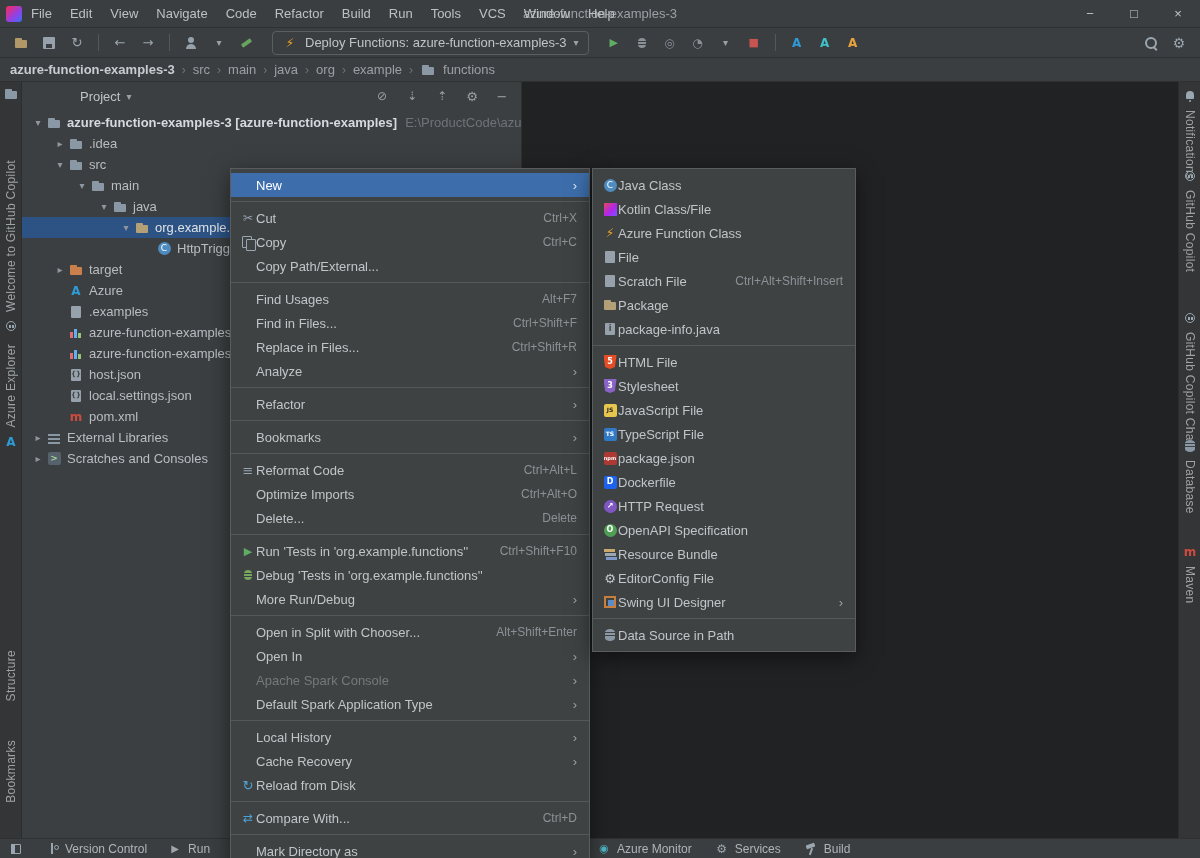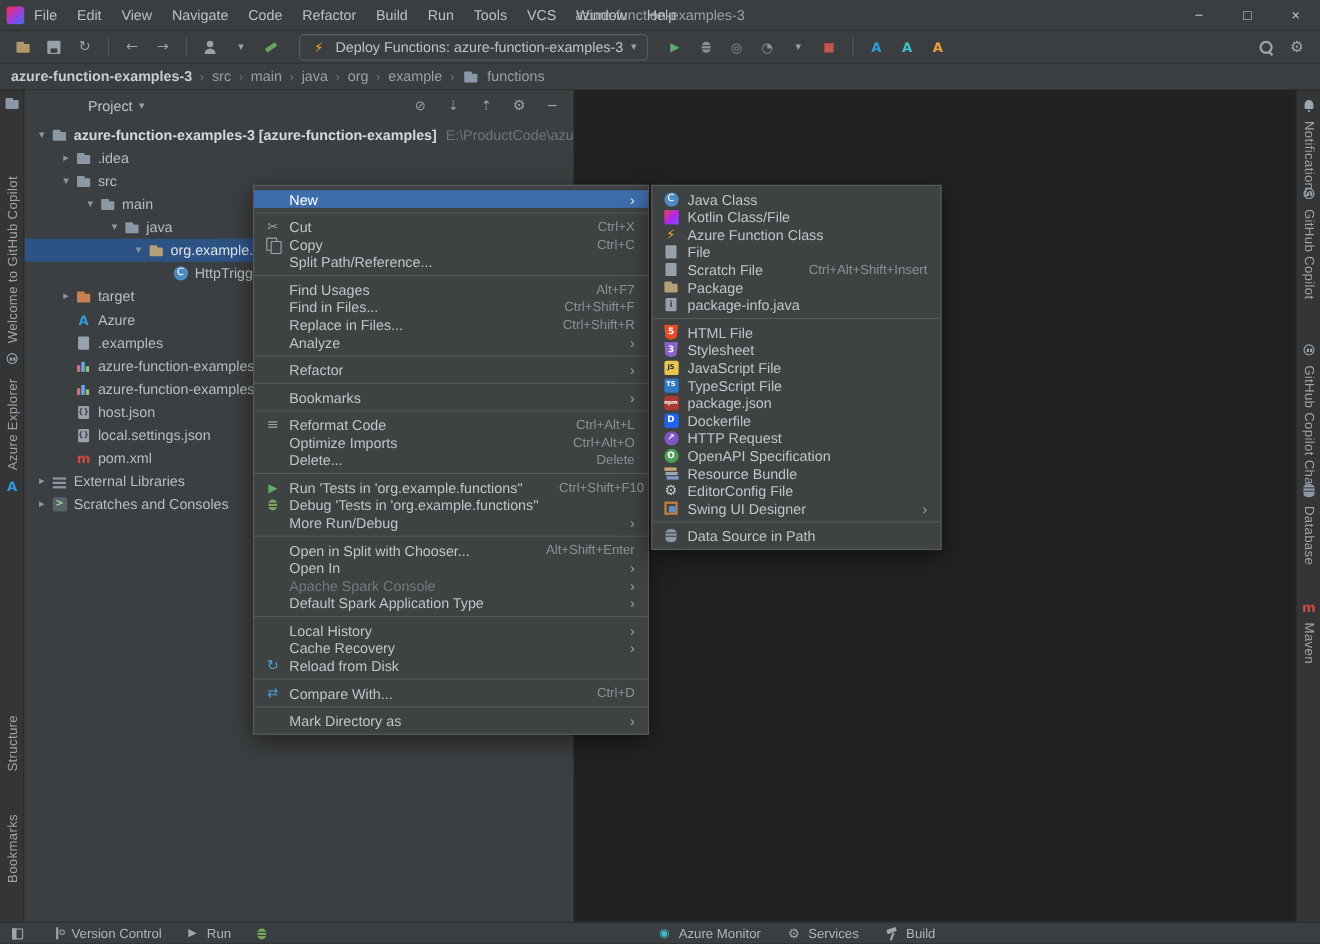--- a/index.html
+++ b/index.html
@@ -57,21 +57,21 @@
   
   .statusbar{position:absolute;left:0;right:0;bottom:0;height:20px;background:#3b3e40;border-top:1px solid #2e3031;display:flex;align-items:center;padding:0 8px;gap:20px;font-size:12px;color:#b0b4b8;}
   .sb-group{display:flex;align-items:center;gap:20px;}
   .sb-mid{position:absolute;left:596px;display:flex;align-items:center;gap:22px;}
   .sb-item{display:flex;align-items:center;gap:5px;}
 
   
   .menu{position:absolute;background:#3f4243;border:1px solid #5a5d5f;box-shadow:0 6px 20px rgba(0,0,0,.5);padding:4px 0;z-index:20;}
   #context-menu{left:230px;top:168px;width:360px;}
   #new-submenu{left:592px;top:168px;width:264px;}
-  .menu-item{height:16px;display:flex;align-items:center;gap:7px;padding:0 12px 0 9px;color:#c1c5c9;}
+  .menu-item{height:24px;display:flex;align-items:center;padding:0 12px 0 9px;color:#c1c5c9;}
   .menu-item.hl{background:#3d6eab;color:#ffffff;}
   .menu-item.dis{color:#75797d;}
   .mi-label{white-space:nowrap;}
   .mi-sc{margin-left:auto;padding-left:26px;color:#8c9196;font-size:12px;white-space:nowrap;}
   .menu-item.hl .mi-sc,.menu-item.hl .mi-arrow{color:#dce9f8;}
   .mi-arrow{margin-left:auto;color:#9aa0a4;font-size:13px;}
   .menu-sep{height:1px;background:#55585a;margin:4px 0;}
 
   
   .islot{width:16px;height:16px;flex:none;display:inline-flex;align-items:center;justify-content:center;}
@@ -480,21 +480,21 @@
     </div>
     <div class="menu-item">
       <span class="islot">
         <span class="icn i-copy"></span>
       </span>
       <span class="mi-label">Copy</span>
       <span class="mi-sc">Ctrl+C</span>
     </div>
     <div class="menu-item">
       <span class="islot"></span>
-      <span class="mi-label">Split Path/Reference...</span>
+      <span class="mi-label">Copy Path/External...</span>
     </div>
     <div class="menu-sep"></div>
     <div class="menu-item">
       <span class="islot"></span>
       <span class="mi-label">Find Usages</span>
       <span class="mi-sc">Alt+F7</span>
     </div>
     <div class="menu-item">
       <span class="islot"></span>
       <span class="mi-label">Find in Files...</span>

